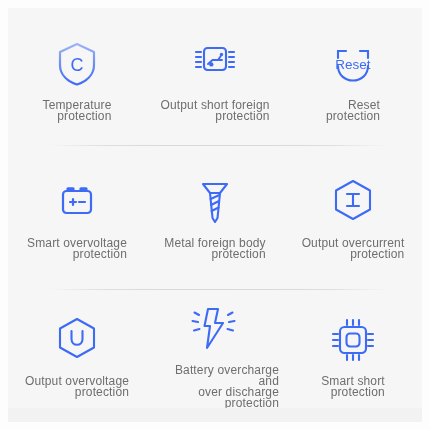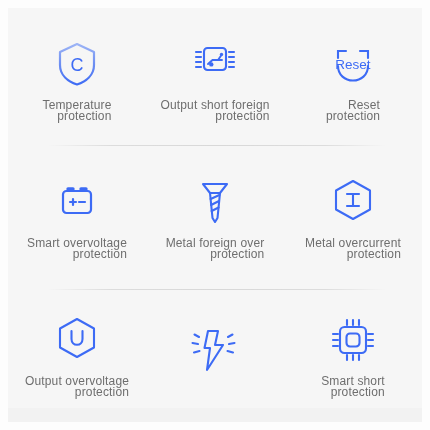--- a/index.html
+++ b/index.html
@@ -159,32 +159,32 @@
     <div class="cell">
       <div class="icon-wrap">
         <svg width="38" height="48" viewBox="0 0 38 48" fill="none" stroke="#3d6bf5" stroke-width="2.1" stroke-linecap="round" stroke-linejoin="round">
           <path d="M7 6 H31 L24 15 H14 Z"></path>
           <path d="M14 15 L16.5 40 L19 44 L21.5 40 L24 15"></path>
           <path d="M14.6 21 L23.4 17"></path>
           <path d="M15.1 27 L23.0 23"></path>
           <path d="M15.6 33 L22.6 29.5"></path>
         </svg>
       </div>
-      <div class="cell-label">Metal foreign over
+      <div class="cell-label">Metal foreign body
 protection</div>
     </div>
 
     <div class="cell">
       <div class="icon-wrap">
         <svg width="44" height="48" viewBox="0 0 44 48" fill="none" stroke="#3d6bf5" stroke-width="2.1" stroke-linejoin="round">
           <path d="M22 3 L39 12.5 V31.5 L22 41 L5 31.5 V12.5 Z"></path>
           <path d="M16 16 H28 M22 16 V28 M16 28 H28" stroke-linecap="round"></path>
         </svg>
       </div>
-      <div class="cell-label">Metal overcurrent
+      <div class="cell-label">Output overcurrent
 protection</div>
     </div>
 
     <div class="cell">
       <div class="icon-wrap">
         <svg width="44" height="48" viewBox="0 0 44 48" fill="none" stroke="#3d6bf5" stroke-width="2.1" stroke-linejoin="round">
           <path d="M22 3 L39 12.5 V31.5 L22 41 L5 31.5 V12.5 Z"></path>
           <path d="M16.5 15 V23 C16.5 26.6 18.9 28.8 22 28.8 C25.1 28.8 27.5 26.6 27.5 23 V15" stroke-linecap="round" fill="none"></path>
         </svg>
       </div>
@@ -193,20 +193,22 @@
     </div>
 
     <div class="cell">
       <div class="icon-wrap">
         <svg width="52" height="46" viewBox="0 0 52 46" fill="none" stroke="#3d6bf5" stroke-width="2.1" stroke-linecap="round" stroke-linejoin="round">
           <path d="M29 3 H19 L15.5 20 H21 L18 42 L34 17 H26 Z"></path>
           <path d="M10 9 L5.5 6.5 M9 16 L3.5 15 M10.5 23 L5 24.5"></path>
           <path d="M39 9 L43.5 6.5 M40 16 L45.5 15 M38.5 23 L44 24.5"></path>
         </svg>
       </div>
+      <div class="cell-label">Battery overcharge and
+over discharge protection</div>
     </div>
 
     <div class="cell">
       <div class="icon-wrap">
         <svg width="48" height="48" viewBox="0 0 48 48" fill="none" stroke="#3d6bf5" stroke-width="2.1" stroke-linecap="round" stroke-linejoin="round">
           <rect x="11" y="11" width="26" height="26" rx="4.5"></rect>
           <rect x="17.5" y="17.5" width="13" height="13" rx="3.5"></rect>
           <path d="M18 4 V9 M24 4 V9 M30 4 V9"></path>
           <path d="M18 39 V44 M24 39 V44 M30 39 V44"></path>
           <path d="M4 18 H9 M4 24 H9 M4 30 H9"></path>

